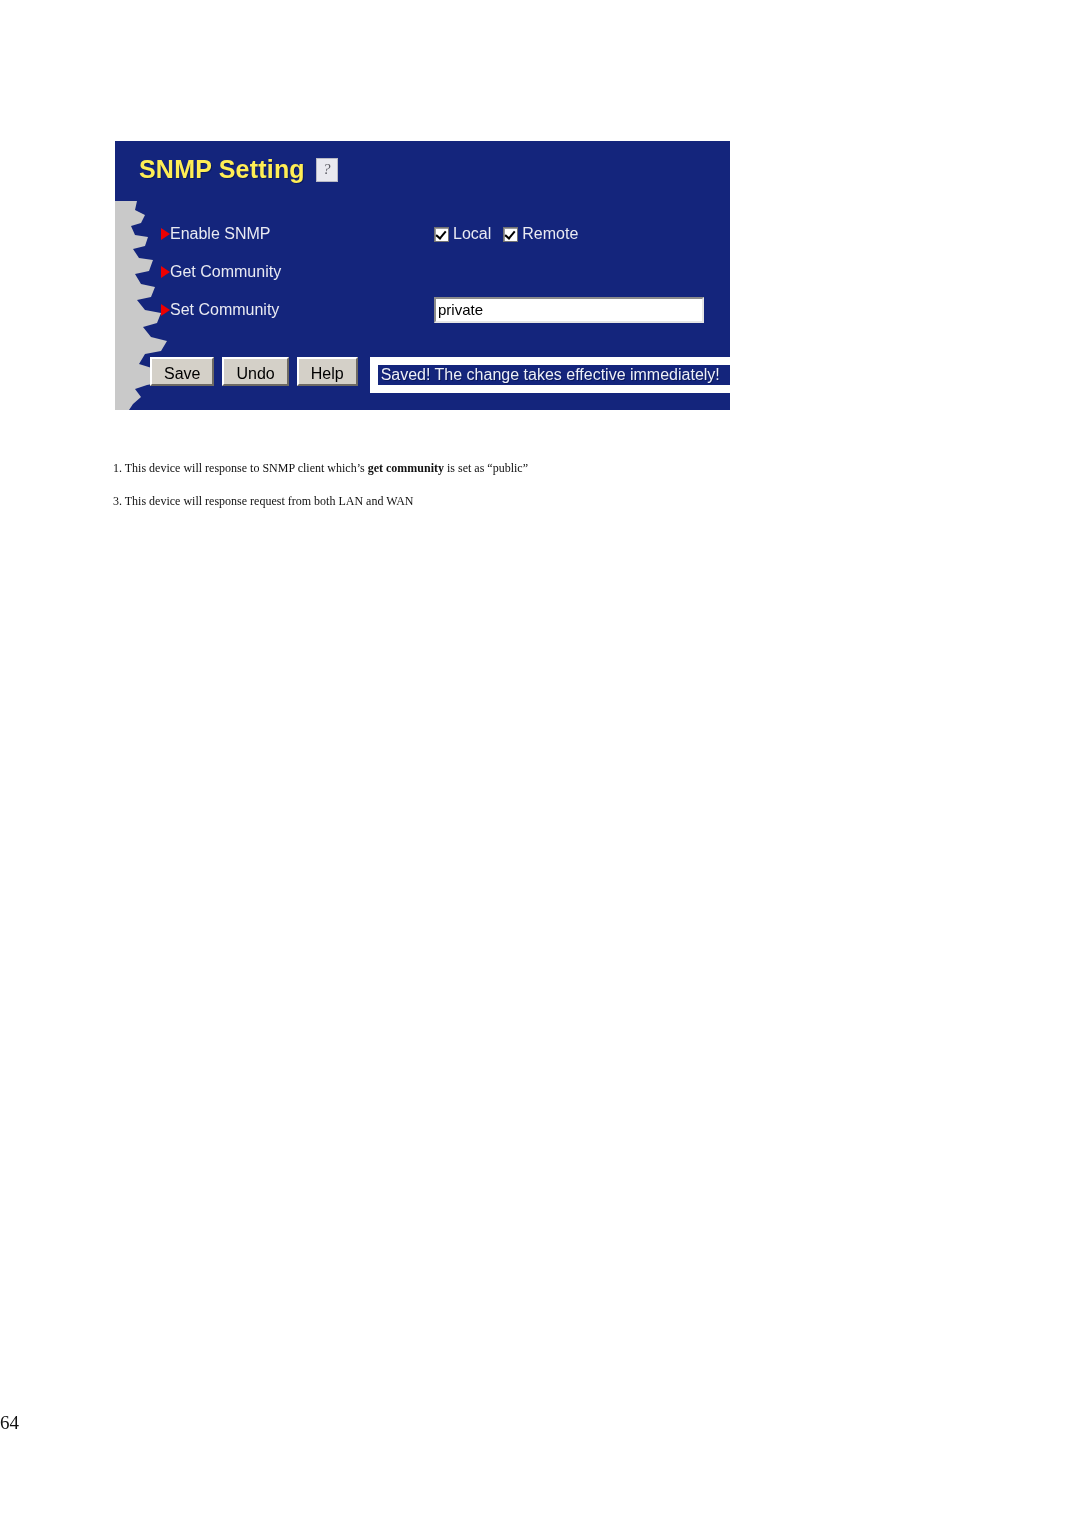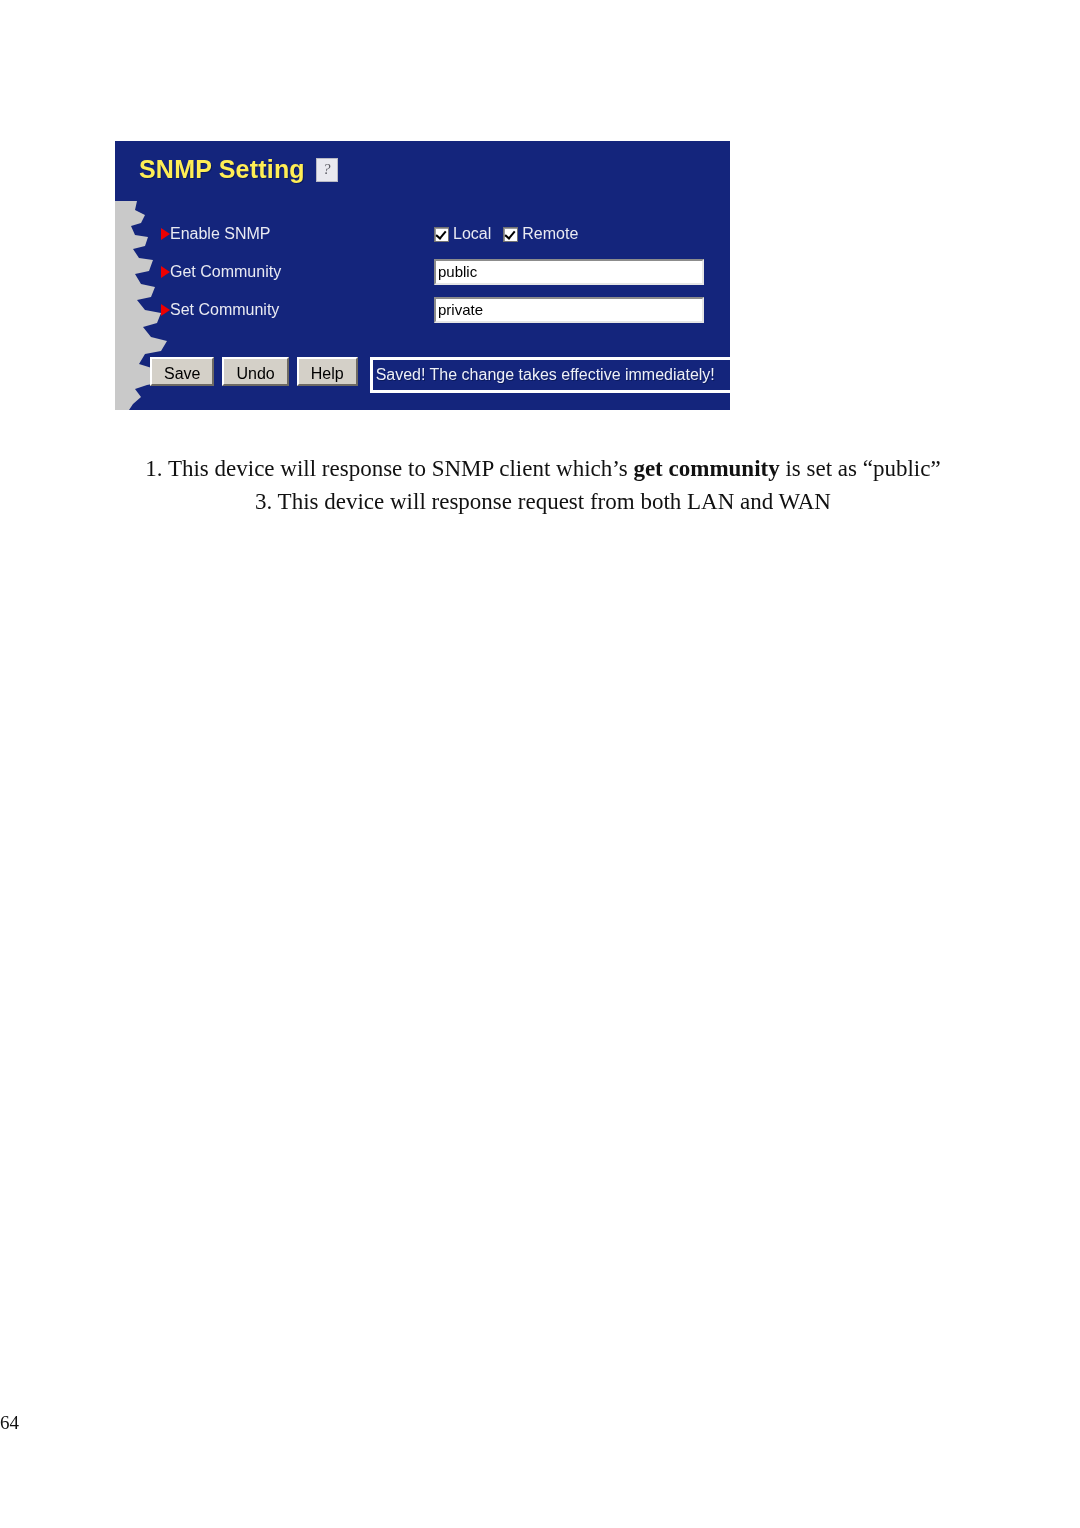--- a/index.html
+++ b/index.html
@@ -191,21 +191,21 @@
     line-height: 29px;
     text-align: center;
     padding: 0 12px;
     box-sizing: border-box;
     cursor: pointer;
   }
   .status {
     margin-left: 4px;
     width: 385px;
     height: 36px;
-    border: 3px solid #ffffff;
+    border: 8px solid #ffffff;
     box-sizing: border-box;
     display: flex;
     align-items: center;
     background: #14257c;
   }
   .status-text {
     color: #eef0f8;
     font-size: 16px;
     white-space: nowrap;
     padding-left: 3px;
@@ -214,25 +214,24 @@
 
   
   .notes {
     position: absolute;
     left: 113px;
     top: 452px;
     width: 860px;
   }
   .note {
     font-family: "Liberation Serif", "DejaVu Serif", serif;
-    font-size: 23px;
+    font-size: 12px;
     color: #111111;
     line-height: 33px;
     white-space: nowrap;
-    text-align: center;
   }
   .note b { font-weight: bold; }
 
   .page-number {
     position: absolute;
     left: 0;
     top: 1412px;
     width: 1080px;
     font-family: "Liberation Serif", "DejaVu Serif", serif;
     font-size: 19px;
@@ -276,23 +275,20 @@
           </label>
         </div>
       </div>
     </div>
 
     <div class="row">
       <div class="label">
         <span class="bullet"></span>
         <span class="label-text">Get Community</span>
       </div>
-      <div class="field-area">
-        <div class="textbox">public</div>
-      </div>
     </div>
 
     <div class="row">
       <div class="label">
         <span class="bullet"></span>
         <span class="label-text">Set Community</span>
       </div>
       <div class="field-area">
         <div class="textbox">private</div>
       </div>

